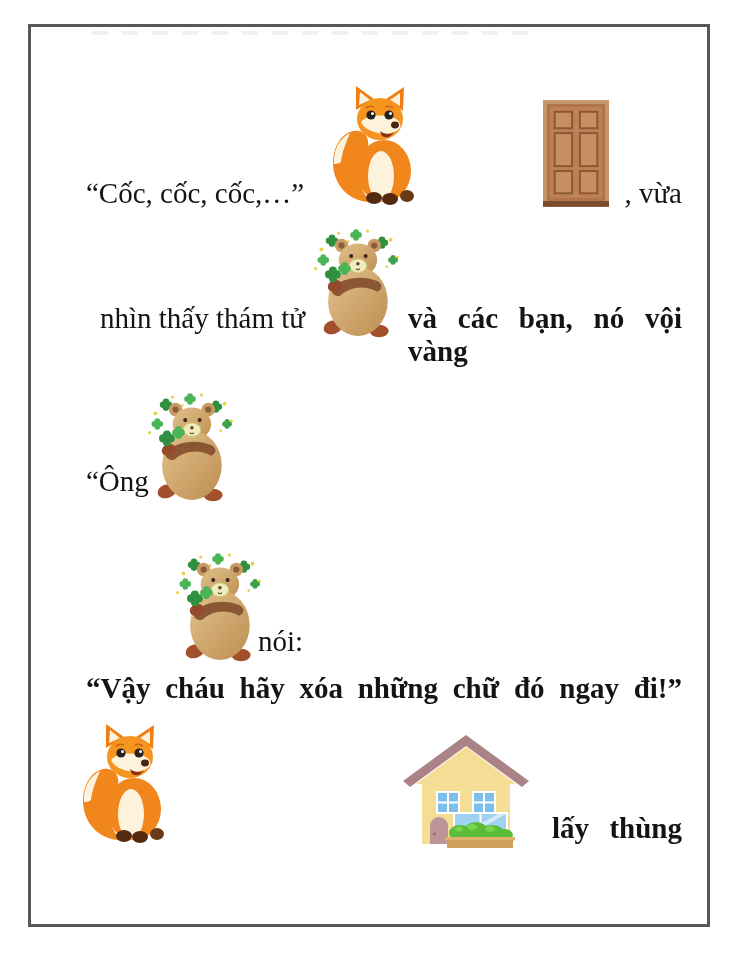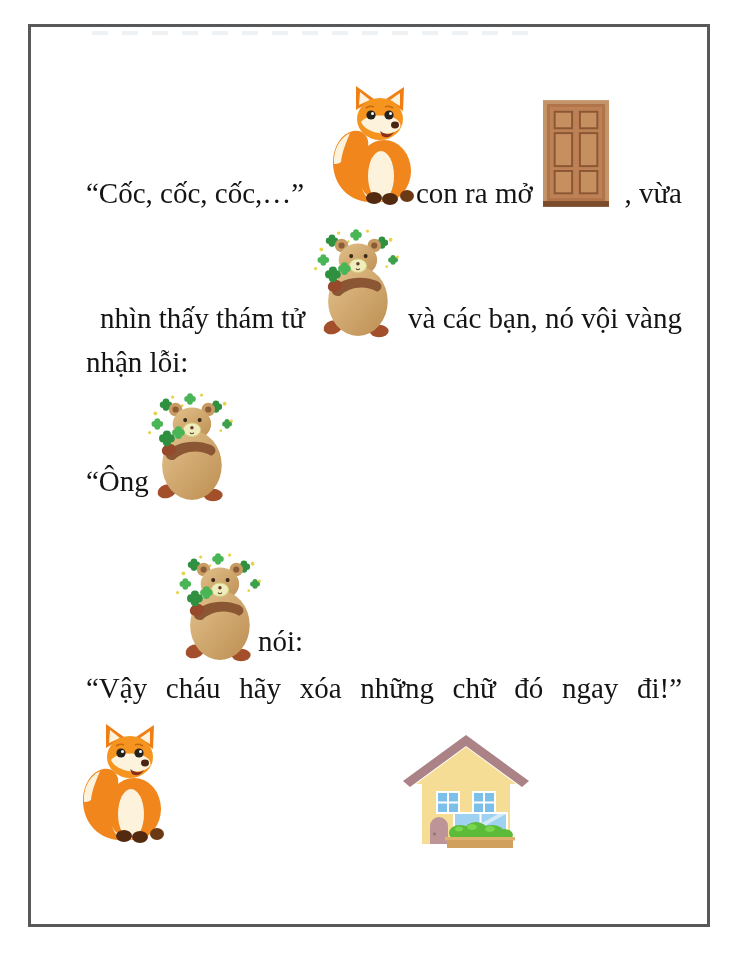--- a/index.html
+++ b/index.html
@@ -1,21 +1,21 @@
 <!DOCTYPE html>
 <html><head>
 <meta charset="utf-8">
 <style>
   html,body{margin:0;padding:0;background:#ffffff;}
   .page{position:relative;width:742px;height:960px;background:#ffffff;overflow:hidden;
         font-family:"Liberation Serif","DejaVu Serif",serif;color:#141414;}
   .frame{position:absolute;left:28px;top:24px;width:682px;height:903px;
          border:3px solid #57585a;box-sizing:border-box;}
   .t{position:absolute;font-size:29px;line-height:33px;white-space:nowrap;color:#141414;}
-  .just{white-space:normal;text-align:justify;text-align-last:justify;}
+  .just{white-space:normal;text-align:justify;text-align-last:justify;font-weight:bold;}
   .img{position:absolute;}
   .remnant{position:absolute;left:92px;top:31px;width:450px;height:4px;opacity:.5;
     background:repeating-linear-gradient(90deg,#dde4ea 0 16px,transparent 16px 30px);}
 </style>
 </head>
 <body>
 
 <div class="page">
   <div class="frame"></div>
   <div class="remnant"></div>
@@ -168,46 +168,45 @@
         <rect x="45" y="109" width="70" height="3.5" fill="#deb26e"></rect>
         <rect x="47" y="112" width="66" height="8" fill="#cfa05e"></rect>
       </symbol>
     </defs>
   </svg>
 
   <div class="t" style="left:86px;top:177px">“Cốc, cốc, cốc,…”</div>
   <svg class="img" style="left:328px;top:84px" width="92" height="122">
       <use href="#sym-fox"></use>
     </svg>
-  <div class="t" style="left:416px;top:177px">con ra mở</div>
   <svg class="img" style="left:543px;top:100px" width="66" height="107">
       <use href="#sym-door"></use>
     </svg>
   <div class="t" style="right:60px;top:177px">, vừa</div>
 
   <svg class="img" style="left:306px;top:228px" width="100" height="112">
       <use href="#sym-bear"></use>
     </svg>
   <div class="t" style="left:100px;top:302px">nhìn thấy thám tử</div>
   <div class="t just" style="left:408px;top:302px;width:274px">và các bạn, nó vội vàng</div>
 
-  <div class="t" style="left:86px;top:346px">nhận lỗi:</div>
 
   <svg class="img" style="left:140px;top:392px" width="100" height="112">
       <use href="#sym-bear"></use>
     </svg>
   <div class="t" style="left:86px;top:465px">“Ông</div>
 
 
   <svg class="img" style="left:168px;top:552px" width="100" height="112">
       <use href="#sym-bear"></use>
     </svg>
   <div class="t" style="left:258px;top:625px">nói:</div>
 
   <div class="t just" style="left:86px;top:672px;width:596px">“Vậy cháu hãy xóa những chữ đó ngay đi!”</div>
 
   <svg class="img" style="left:78px;top:722px" width="92" height="122">
       <use href="#sym-fox"></use>
     </svg>
   <svg class="img" style="left:400px;top:728px" width="132" height="124">
       <use href="#sym-house"></use>
     </svg>
+  <div class="t just" style="left:552px;top:812px;width:130px">lấy thùng</div>
 </div>
 
 </body></html>

